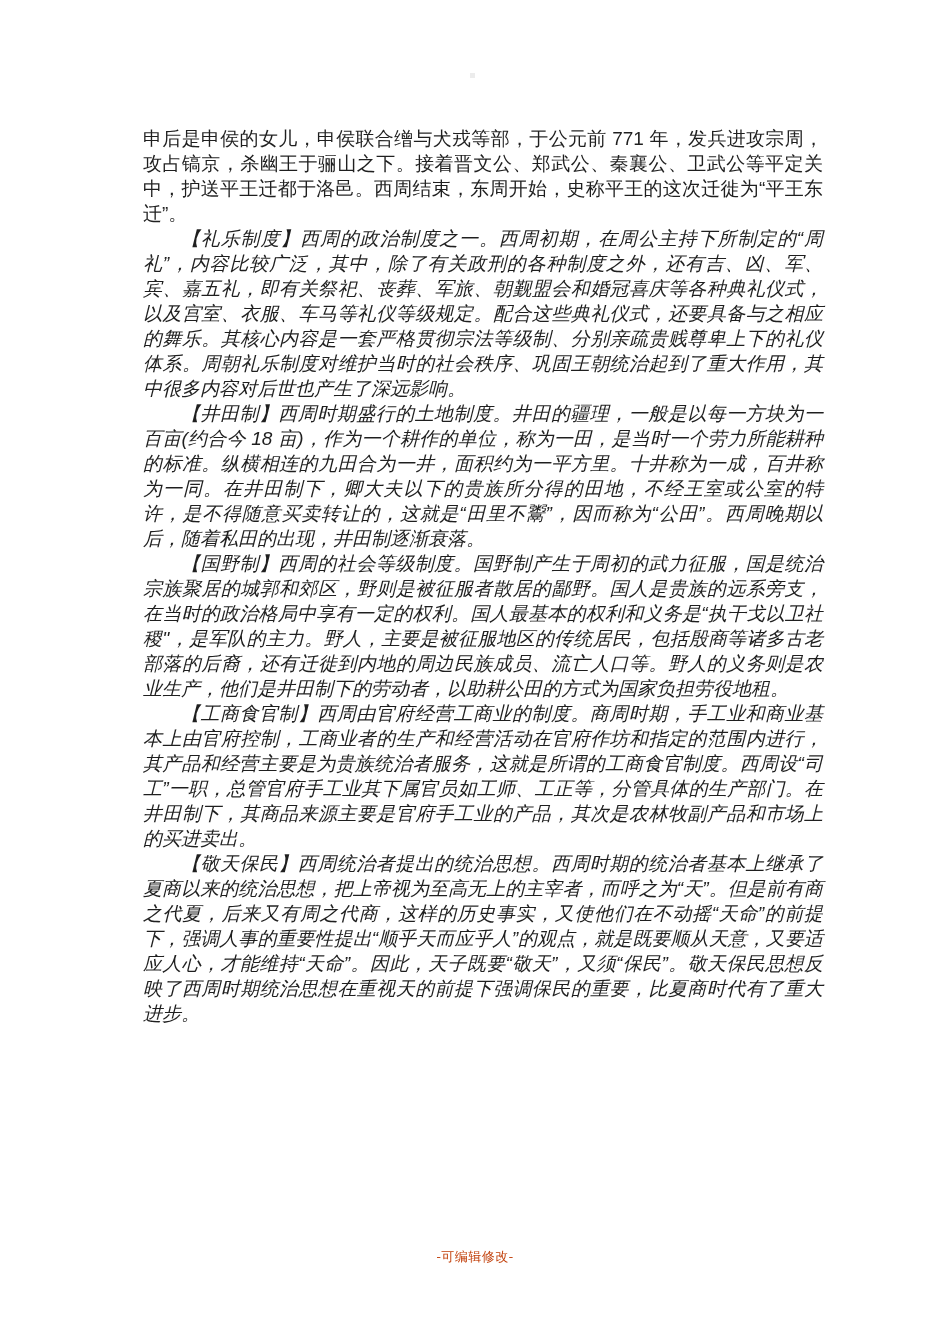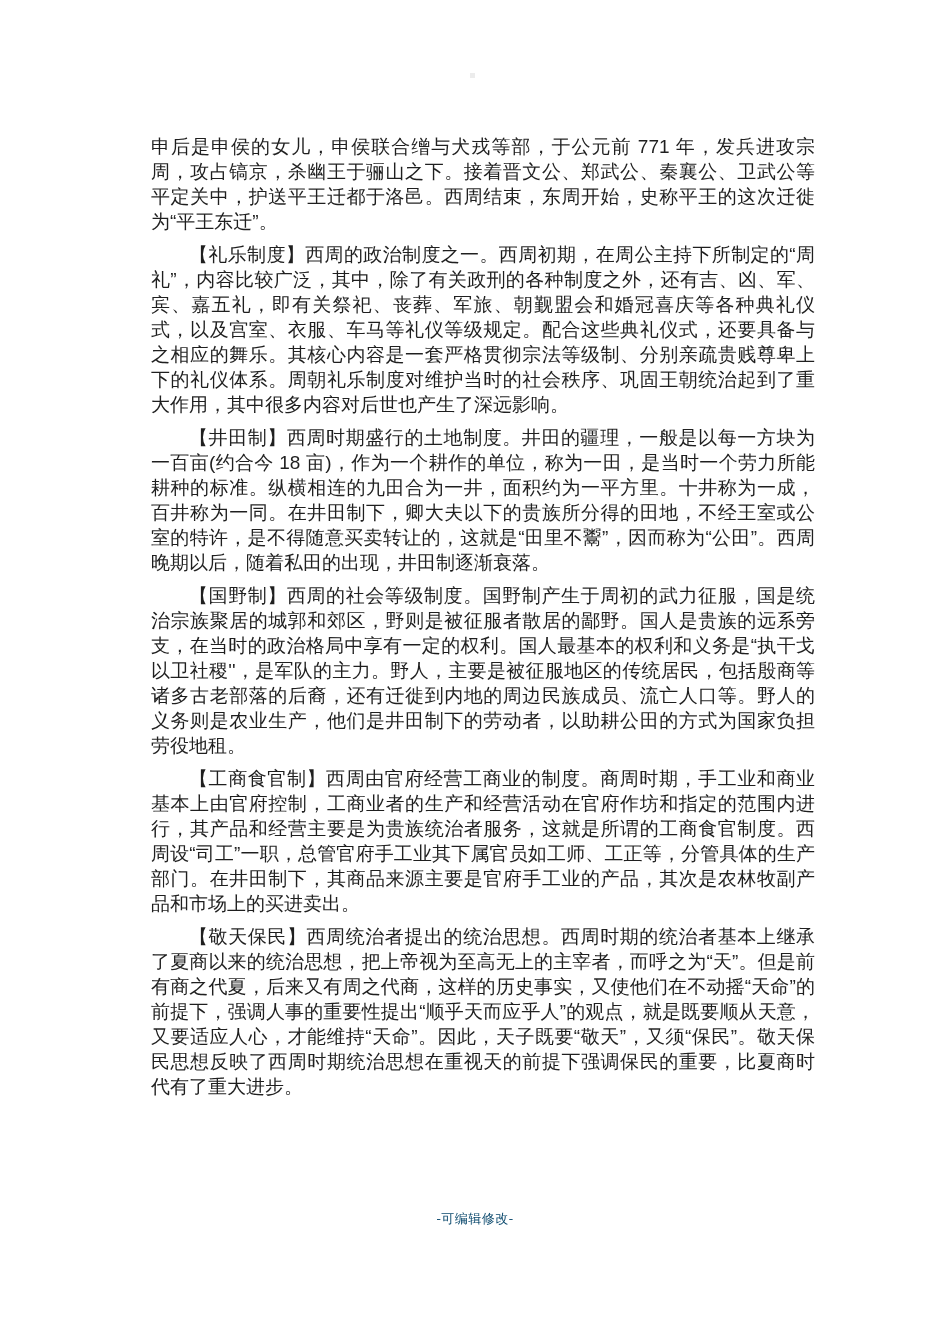--- a/index.html
+++ b/index.html
@@ -29,36 +29,37 @@
     top: 126px;
     width: 680px;
     font-size: 19px;
     line-height: 25px;
     color: #1f1f1f;
     text-align: justify;
     text-justify: inter-ideograph;
     word-break: break-all;
   }
   .content p {
-    margin: 8px;
+    margin: 0;
     padding: 0;
   }
   .content p.indent {
     text-indent: 2em;
+    font-style: italic;
   }
   .footer {
     position: absolute;
-    top: 1210px;
+    top: 1248px;
     left: 0;
     width: 100%;
     text-align: center;
     font-family: "Liberation Serif", serif;
     font-size: 13px;
     letter-spacing: 0.5px;
-    color: #0c4a6e;
+    color: #c2410c;
   }
 </style>
 </head>
 <body>
 
 <div class="page">
 
   <div class="watermark-dot"></div>
 
   <div class="content">

